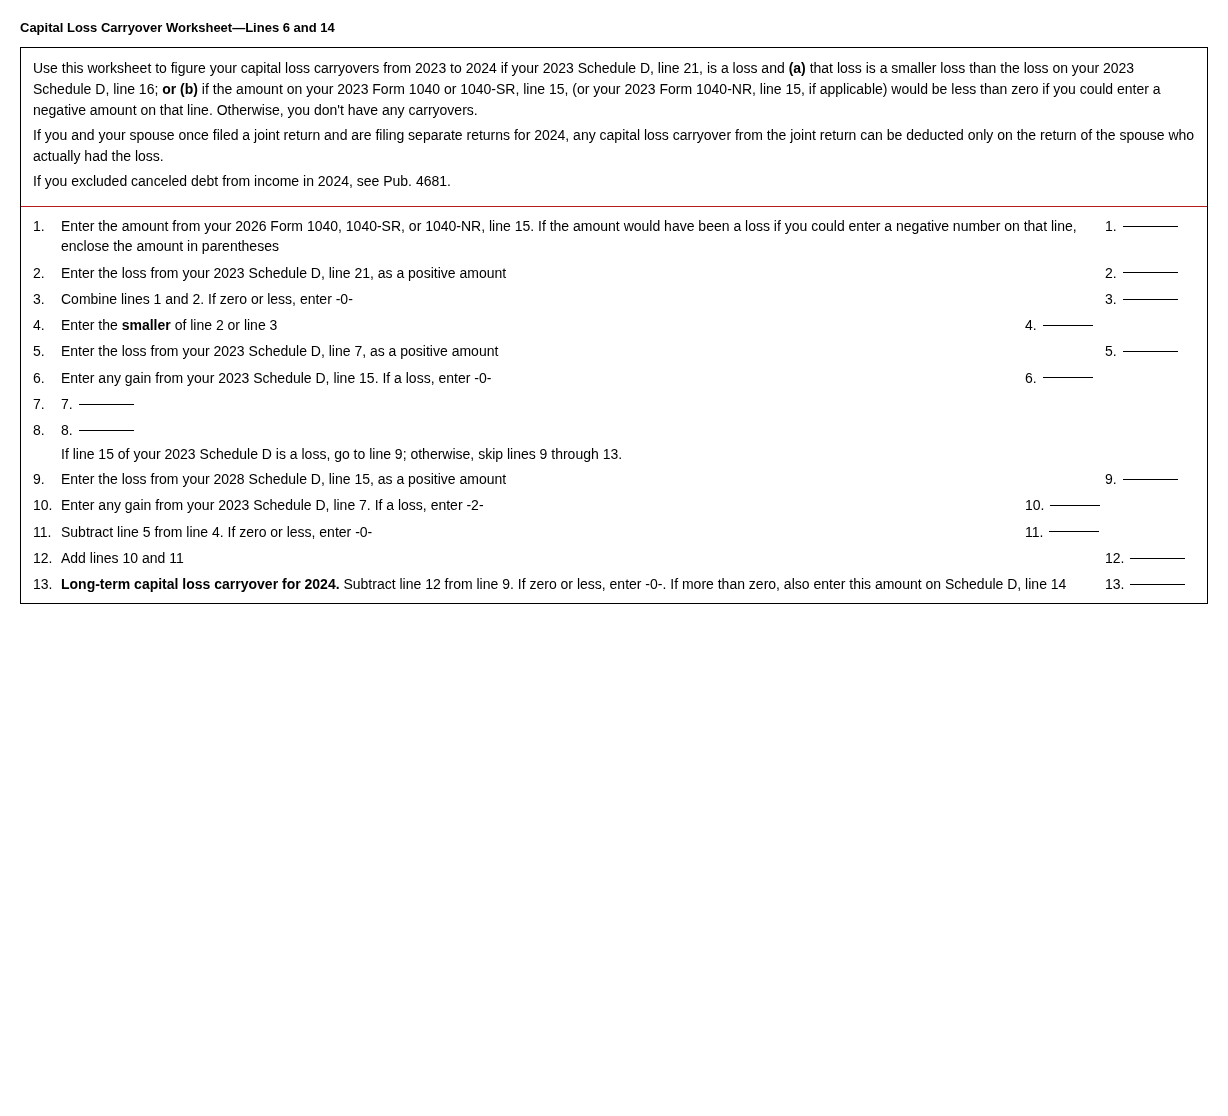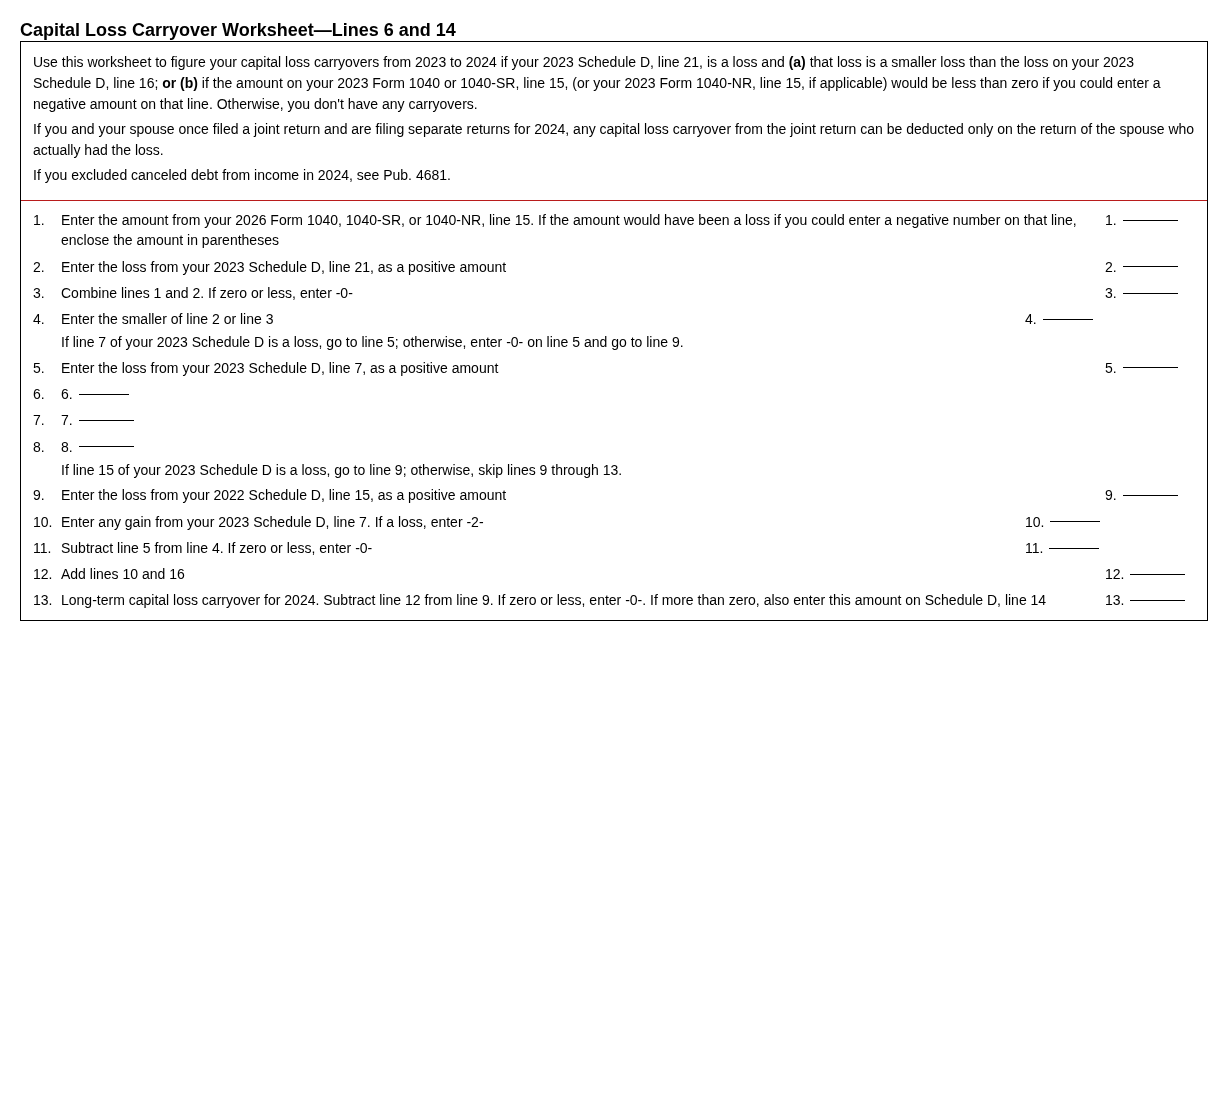--- a/index.html
+++ b/index.html
@@ -9,23 +9,23 @@
     }
     body {
       font-family: Arial, sans-serif;
       font-size: 14px;
       background: #fff;
       color: #000;
       padding: 20px;
       max-width: 1228px;
     }
     .worksheet-title {
-      font-size: 18px;
+      font-size: 13px;
       font-weight: bold;
-      margin-bottom: 0;
+      margin-bottom: 12px;
     }
     .worksheet-container {
       border: 1px solid #000;
       width: 100%;
     }
     .intro-section {
       border-bottom: 1px solid #b91c1c;
       padding: 10px 12px;
       line-height: 1.5;
     }
@@ -82,21 +82,21 @@
       vertical-align: bottom;
       margin-left: 2px;
     }
     .sub-line {
       padding-left: 28px;
       line-height: 1.45;
       padding-top: 0;
       padding-bottom: 2px;
     }
     .bold {
-      font-weight: normal;
+      font-weight: bold;
       margin-top: 17px;
     }
     .right-entry {
       display: flex;
       align-items: center;
       white-space: nowrap;
     }
   </style>
 </head>
 <body>
@@ -164,39 +164,39 @@
         Enter the <span class="bold">smaller</span> of line 2 or line 3
       </div>
       <div class="line-ref-mid">
         <span class="right-entry">
           <span class="line-label">4.</span>
           <span class="line-blank"></span>
         </span>
       </div>
       <div class="line-ref-right"></div>
     </div>
-    <div class="sub-line">
-      If line 7 of your 2023 Schedule D is a loss, go to line 5; otherwise, enter -0- on line 5 and go to line 9.
-    </div>
 
     <div class="line-row">
       <div class="line-number-left">5.</div>
       <div class="line-content">
         Enter the loss from your 2023 Schedule D, line 7, as a positive amount
       </div>
       <div class="line-ref-right">
         <span class="right-entry">
           <span class="line-label">5.</span>
           <span class="line-blank-long"></span>
         </span>
       </div>
     </div>
 
     <div class="line-row">
       <div class="line-number-left">6.</div>
+      <div class="line-content">
+        Enter any gain from your 2023 Schedule D, line 15. If a loss, enter -0-
+      </div>
       <div class="line-ref-mid">
         <span class="right-entry">
           <span class="line-label">6.</span>
           <span class="line-blank"></span>
         </span>
       </div>
       <div class="line-ref-right"></div>
     </div>
 
     <div class="line-row">
@@ -218,21 +218,21 @@
         </span>
       </div>
     </div>
     <div class="sub-line">
       If line 15 of your 2023 Schedule D is a loss, go to line 9; otherwise, skip lines 9 through 13.
     </div>
 
     <div class="line-row">
       <div class="line-number-left">9.</div>
       <div class="line-content">
-        Enter the loss from your 2022 Schedule D, line 15, as a positive amount
+        Enter the loss from your 2028 Schedule D, line 15, as a positive amount
       </div>
       <div class="line-ref-right">
         <span class="right-entry">
           <span class="line-label">9.</span>
           <span class="line-blank-long"></span>
         </span>
       </div>
     </div>
 
     <div class="line-row">
@@ -259,21 +259,21 @@
           <span class="line-label">11.</span>
           <span class="line-blank"></span>
         </span>
       </div>
       <div class="line-ref-right"></div>
     </div>
 
     <div class="line-row">
       <div class="line-number-left">12.</div>
       <div class="line-content">
-        Add lines 10 and 16
+        Add lines 10 and 11
       </div>
       <div class="line-ref-right">
         <span class="right-entry">
           <span class="line-label">12.</span>
           <span class="line-blank-long"></span>
         </span>
       </div>
     </div>
 
     <div class="line-row">

